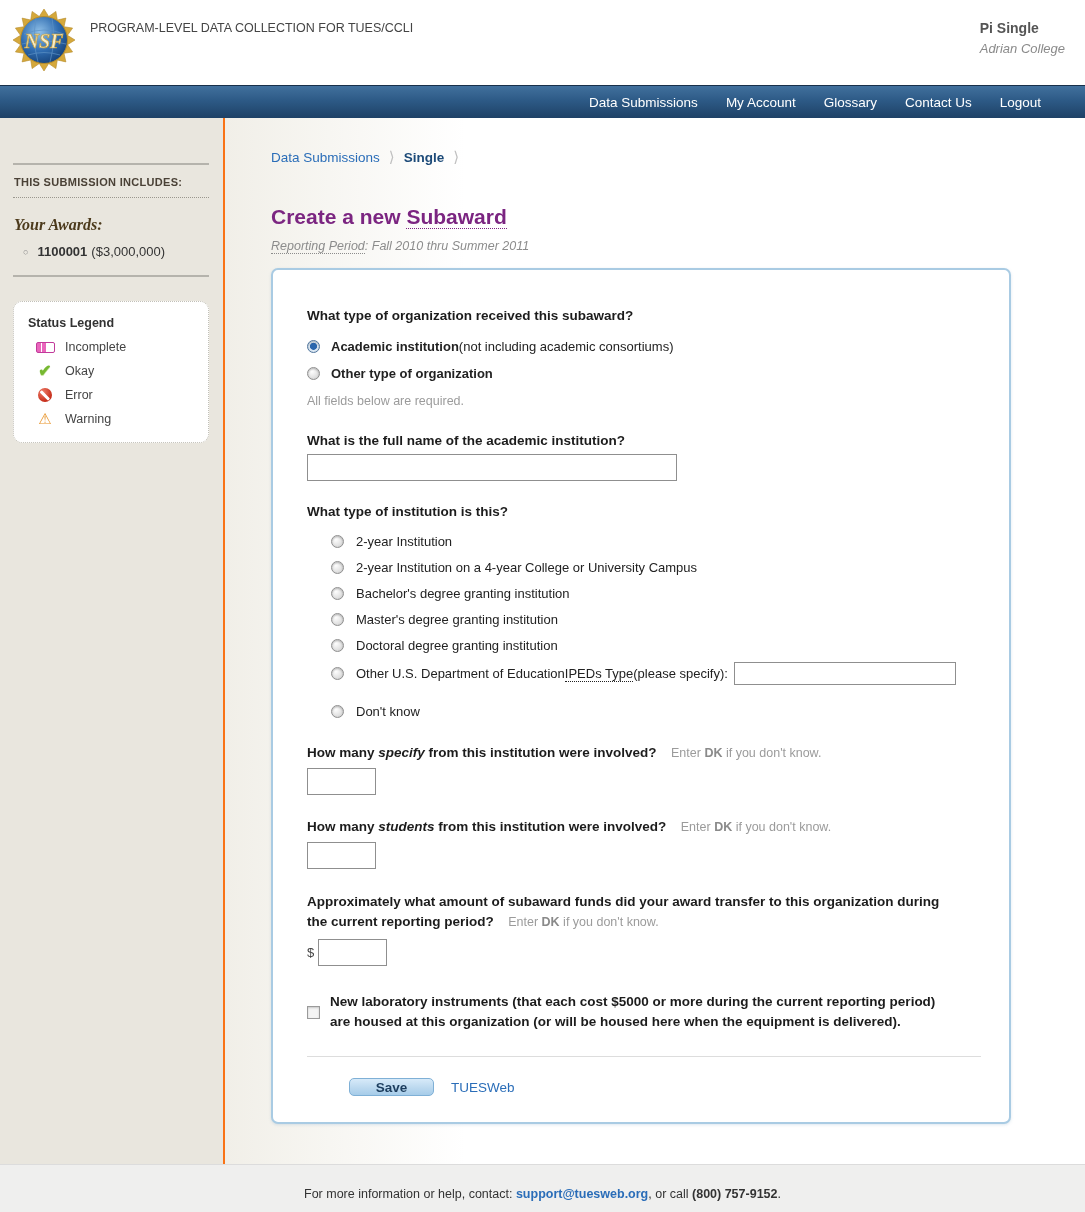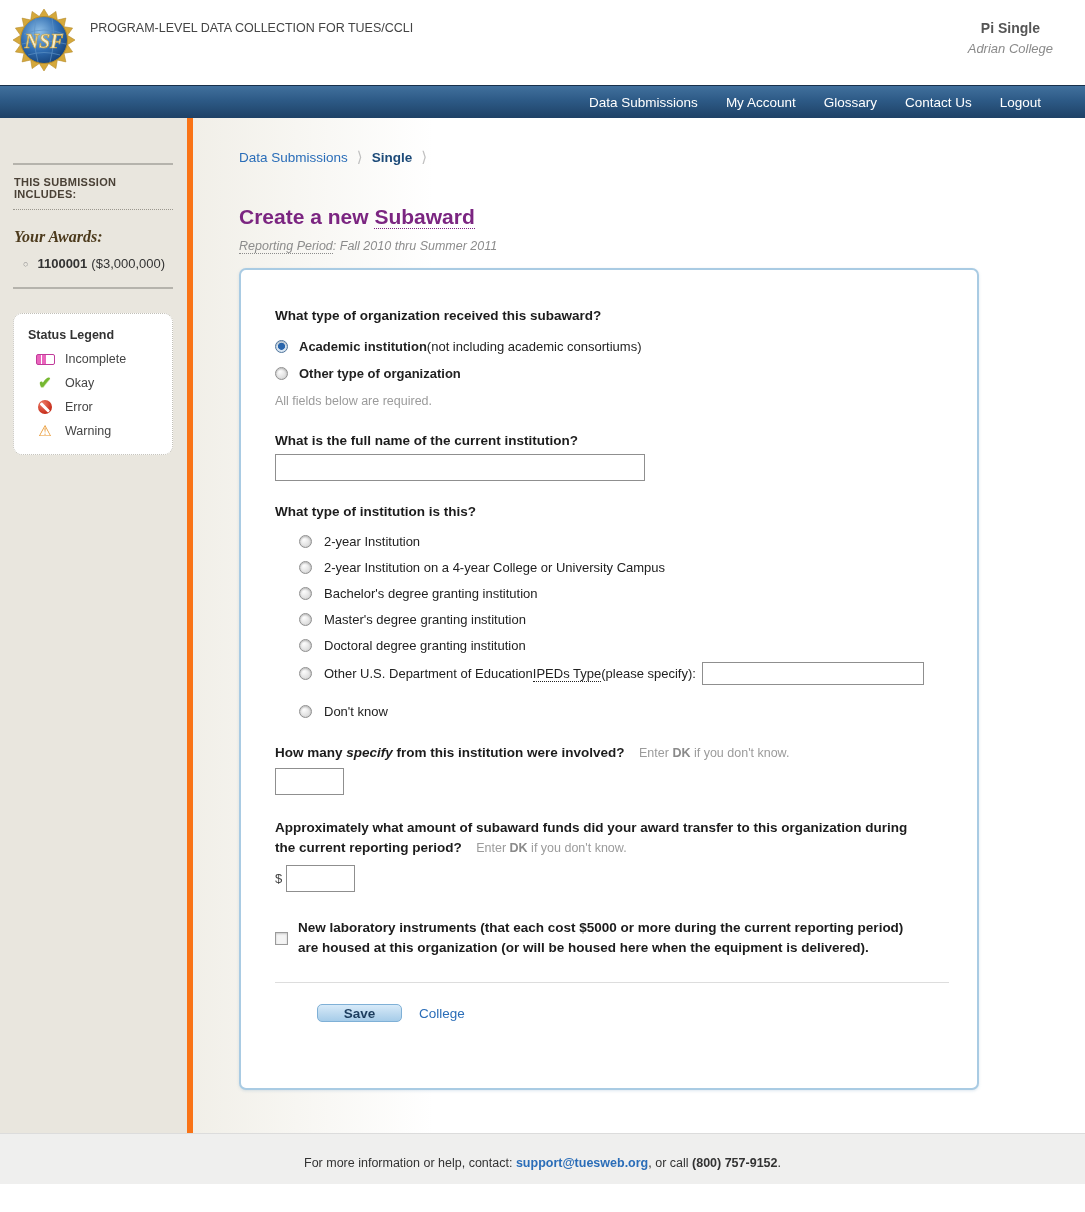--- a/index.html
+++ b/index.html
@@ -7,36 +7,36 @@
   body {
     width:1085px; min-height:1212px; margin:0 auto;
     font-family:"Liberation Sans", sans-serif; color:#333;
   }
   
   .header { height:85px; background:#fff; position:relative; }
   .logo { position:absolute; left:12px; top:8px; }
   .brand { position:absolute; left:90px; top:16px; }
   .brand-title { font-size:25px; font-weight:bold; color:#3d2b12; letter-spacing:0.5px; }
   .brand-sub { font-size:12.5px; color:#444; margin-top:5px; }
-  .userbox { position:absolute; right:32px; top:20px; text-align:center; }
+  .userbox { position:absolute; right:20px; top:20px; text-align:left; }
   .user-name { font-size:14px; font-weight:bold; color:#555; }
   .user-org { font-size:13px; font-style:italic; color:#8a8a8a; margin-top:5px; }
   
   .nav {
     height:33px; border-top:1px solid #18304a;
     background:linear-gradient(to bottom,#41709d 0%, #2d5a86 45%, #1e4166 100%);
     display:flex; justify-content:flex-end; align-items:center; padding-right:30px;
   }
   .nav a {
     color:#fff; text-decoration:none; font-size:13.5px; padding:0 14px; cursor:pointer;
   }
   
   .content { display:flex; min-height:1015px; }
   .sidebar {
-    width:193px; background:#e9e6de; border-right:6px solid #f97316;
+    width:225px; background:#e9e6de; border-right:2px solid #f97316;
     padding:45px 14px 0 13px; flex-shrink:0;
   }
   .main {
     flex:1; background:linear-gradient(to right,#f1efe8 0,#ffffff 240px);
     padding:0 0 40px 46px;
   }
   
   .sb-line { border-top:2px solid #b5b3ac; }
   .sb-heading {
     font-size:11px; font-weight:bold; color:#4a4136; letter-spacing:0.3px;
@@ -227,21 +227,21 @@
         <span class="r-label-bold">Academic institution</span>
         <span> (not including academic consortiums)</span>
       </label>
       <label class="radio-row">
         <input type="radio" name="orgtype" style="">
         <span class="r-label-bold">Other type of organization</span>
       </label>
       <div class="req-note">All fields below are required.</div>
 
       <div class="section" style="margin-top:25px;">
-        <div class="q-label">What is the full name of the current institution?</div>
+        <div class="q-label">What is the full name of the academic institution?</div>
         <input type="text" class="text-input input-name" style="">
       </div>
 
       <div class="section" style="margin-top:23px;">
         <div class="q-label">What type of institution is this?</div>
         <div class="radio-list">
           <label class="radio-row">
             <input type="radio" name="insttype" style="">
             <span>2-year Institution</span>
           </label>
@@ -274,20 +274,25 @@
           </label>
         </div>
       </div>
 
       <div class="section q-inline-hint" style="margin-top:23px;">
         <span class="q-label"><span>How many </span><i>specify</i><span> from this institution were involved?</span></span>
         <span class="hint"><span>Enter </span><b>DK</b><span> if you don't know.</span></span>
         <input type="text" class="text-input input-small" style="">
       </div>
 
+      <div class="section q-inline-hint" style="margin-top:22px;">
+        <span class="q-label"><span>How many </span><i>students</i><span> from this institution were involved?</span></span>
+        <span class="hint"><span>Enter </span><b>DK</b><span> if you don't know.</span></span>
+        <input type="text" class="text-input input-small" style="">
+      </div>
 
       <div class="section q-inline-hint" style="margin-top:22px;">
         <div class="amount-q">
           <span class="q-label">Approximately what amount of subaward funds did your award transfer to this organization during the current reporting period?</span>
           <span class="hint"><span>Enter </span><b>DK</b><span> if you don't know.</span></span>
         </div>
         <div class="currency-row">
           <span class="currency">$</span>
           <input type="text" class="text-input" style="">
         </div>
@@ -295,21 +300,21 @@
 
       <label class="chk-block">
         <input type="checkbox" style="">
         <span class="chk-text">New laboratory instruments (that each cost $5000 or more during the current reporting period) are housed at this organization (or will be housed here when the equipment is delivered).</span>
       </label>
 
       <div class="divider"></div>
 
       <div class="actions">
         <button class="save-btn">Save</button>
-        <a class="cancel-link">College</a>
+        <a class="cancel-link">TUESWeb</a>
       </div>
     </div>
   </div>
 </div>
 
 <div class="footer">
   <div class="footer-line1">
     <span>For more information or help, contact: </span><a>support@tuesweb.org</a><span>, or call </span><b>(800) 757-9152</b><span>.</span>
   </div>
 

